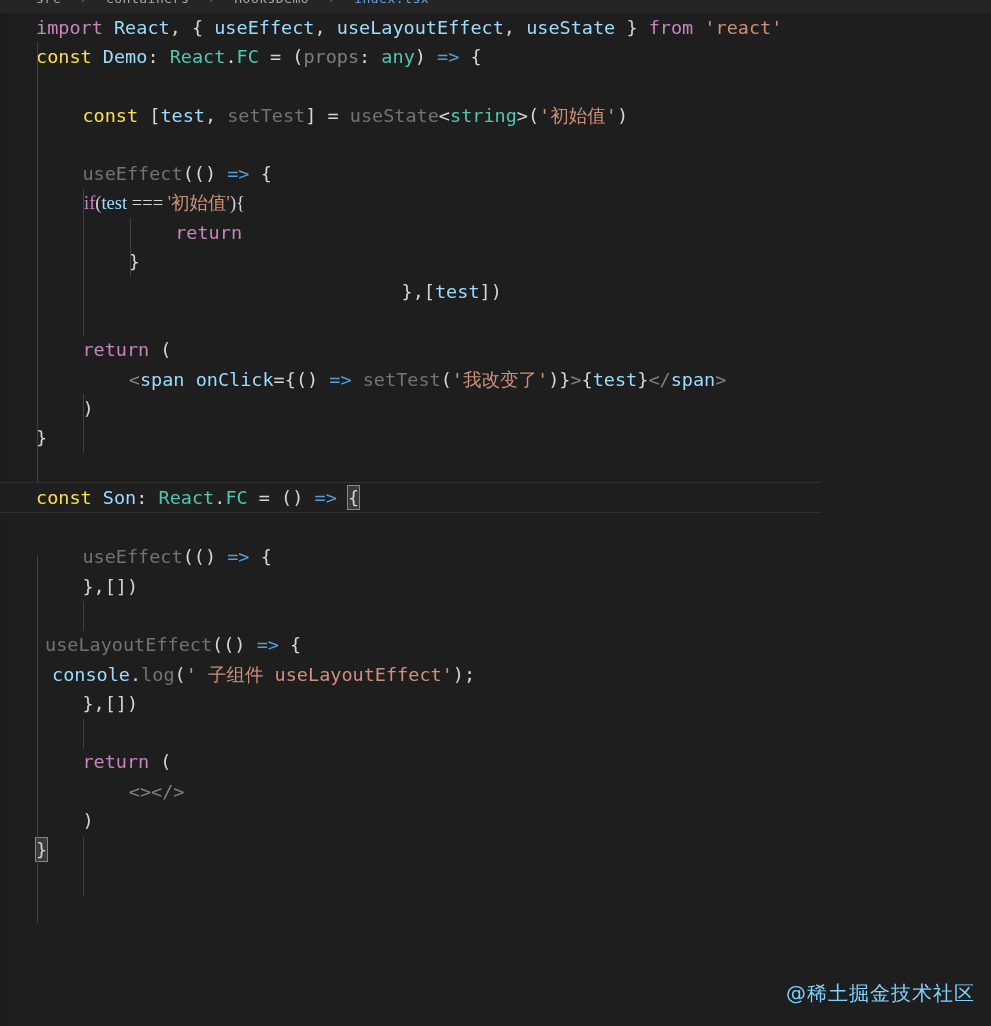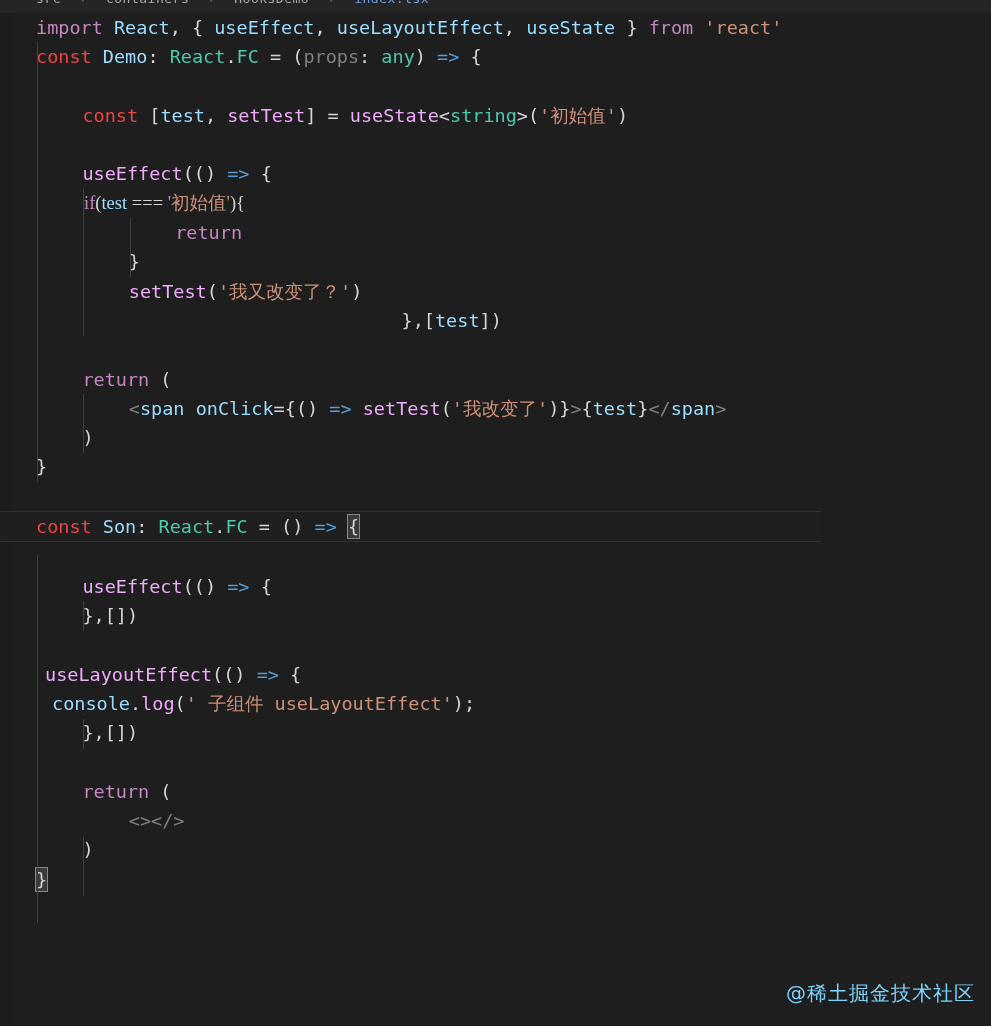--- a/index.html
+++ b/index.html
@@ -78,23 +78,23 @@
   .guide {
     position: absolute;
     width: 1px;
     background: #404040;
     left: 0;
     pointer-events: none;
   }
 
   
   .kw       { color: #c586c0; }  
-  .kw2      { color: #ef4444; }  
+  .kw2      { color: #fde047; }  
   .ident    { color: #9cdcfe; }  
-  .fn       { color: #f0abfc; }  
+  .fn       { color: #737373; }  
   .str      { color: #ce9178; }  
   .punct    { color: #d4d4d4; }  
   .arrow    { color: #569cd6; }  
   .tag      { color: #808080; }  
   .tagname  { color: #9cdcfe; }
   .tagbr    { color: #808080; }
   .green    { color: #4ec9b0; }
 
   
   .bmatch {
@@ -136,21 +136,20 @@
   <div class="code-layer" id="code-layer">
       <div class="line" style="padding-left: 36px;"><span class="kw">import </span><span class="ident">React</span><span class="punct">, </span><span class="punct">{</span><span class="punct"> </span><span class="ident">useEffect</span><span class="punct">, </span><span class="ident">useLayoutEffect</span><span class="punct">, </span><span class="ident">useState</span><span class="punct"> </span><span class="punct">}</span><span class="punct"> </span><span class="kw">from</span><span class="punct"> </span><span class="str">'react'</span></div>
       <div class="line" style="padding-left: 36px;"><span class="kw2">const</span><span class="punct"> </span><span class="ident">Demo</span><span class="punct">: </span><span class="green">React</span><span class="punct">.</span><span class="green">FC</span><span class="punct"> = </span><span class="punct">(</span><span class="tag">props</span><span class="punct">: </span><span class="green">any</span><span class="punct">)</span><span class="punct"> </span><span class="arrow">=&gt;</span><span class="punct"> </span><span class="punct">{</span></div>
       <div class="line" style="padding-left: 36px;">&nbsp;</div>
       <div class="line" style="padding-left: 82.4px;"><span class="kw2">const</span><span class="punct"> </span><span class="punct">[</span><span class="ident">test</span><span class="punct">, </span><span class="fn">setTest</span><span class="punct">]</span><span class="punct"> = </span><span class="fn">useState</span><span class="punct">&lt;</span><span class="green">string</span><span class="punct">&gt;</span><span class="punct">(</span><span class="str">'初始值'</span><span class="punct">)</span></div>
       <div class="line" style="padding-left: 36px;">&nbsp;</div>
       <div class="line" style="padding-left: 82.4px;"><span class="fn">useEffect</span><span class="punct">((</span><span class="punct">)</span><span class="punct"> </span><span class="arrow">=&gt;</span><span class="punct"> </span><span class="punct">{</span></div>
       <div class="line" style="padding-left: 84px; font-family: Liberation Serif, serif;"><span class="kw">if</span><span class="punct">(</span><span class="ident">test</span><span class="punct"> === </span><span class="str">'初始值'</span><span class="punct">)</span><span class="punct">{</span></div>
       <div class="line" style="padding-left: 175.2px;"><span class="kw">return</span></div>
       <div class="line" style="padding-left: 128.8px;"><span class="punct">}</span></div>
-      <div class="line" style="padding-left: 128.8px;"><span class="fn">setTest</span><span class="punct">(</span><span class="str">'我又改变了？'</span><span class="punct">)</span></div>
       <div class="line" style="padding-left: 82.4px; text-align: center;"><span class="punct">}</span><span class="punct">,</span><span class="punct">[</span><span class="ident">test</span><span class="punct">]</span><span class="punct">)</span></div>
       <div class="line" style="padding-left: 36px;">&nbsp;</div>
       <div class="line" style="padding-left: 82.4px;"><span class="kw">return</span><span class="punct"> </span><span class="punct">(</span></div>
       <div class="line" style="padding-left: 128.8px;"><span class="tagbr">&lt;</span><span class="tagname">span</span><span class="punct"> </span><span class="ident">onClick</span><span class="punct">=</span><span class="punct">{</span><span class="punct">(</span><span class="punct">)</span><span class="punct"> </span><span class="arrow">=&gt;</span><span class="punct"> </span><span class="fn">setTest</span><span class="punct">(</span><span class="str">'我改变了'</span><span class="punct">)</span><span class="punct">}</span><span class="tagbr">&gt;</span><span class="punct">{</span><span class="ident">test</span><span class="punct">}</span><span class="tagbr">&lt;/</span><span class="tagname">span</span><span class="tagbr">&gt;</span></div>
       <div class="line" style="padding-left: 82.4px;"><span class="punct">)</span></div>
       <div class="line" style="padding-left: 36px;"><span class="punct">}</span></div>
       <div class="line" style="padding-left: 36px;">&nbsp;</div>
       <div class="line current" style="padding-left: 36px;"><span class="kw2">const</span><span class="punct"> </span><span class="ident">Son</span><span class="punct">: </span><span class="green">React</span><span class="punct">.</span><span class="green">FC</span><span class="punct"> = </span><span class="punct">(</span><span class="punct">)</span><span class="punct"> </span><span class="arrow">=&gt;</span><span class="punct"> </span><span class="punct bmatch">{</span></div>
       <div class="line" style="padding-left: 36px;">&nbsp;</div>
       <div class="line" style="padding-left: 82.4px;"><span class="fn">useEffect</span><span class="punct">((</span><span class="punct">)</span><span class="punct"> </span><span class="arrow">=&gt;</span><span class="punct"> </span><span class="punct">{</span></div>

